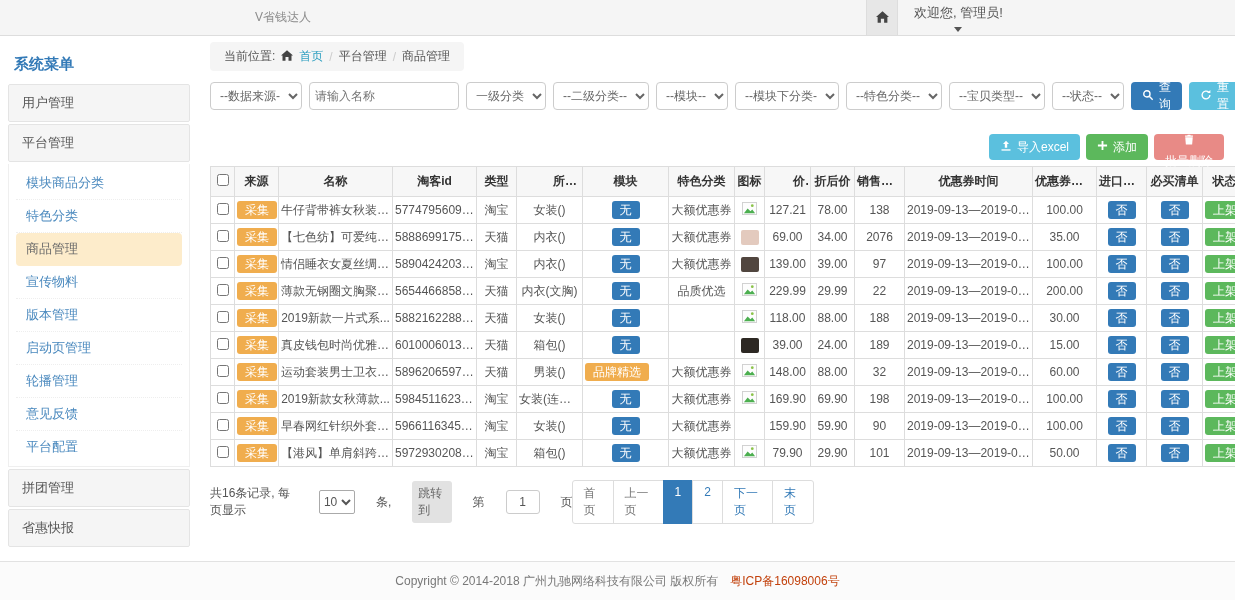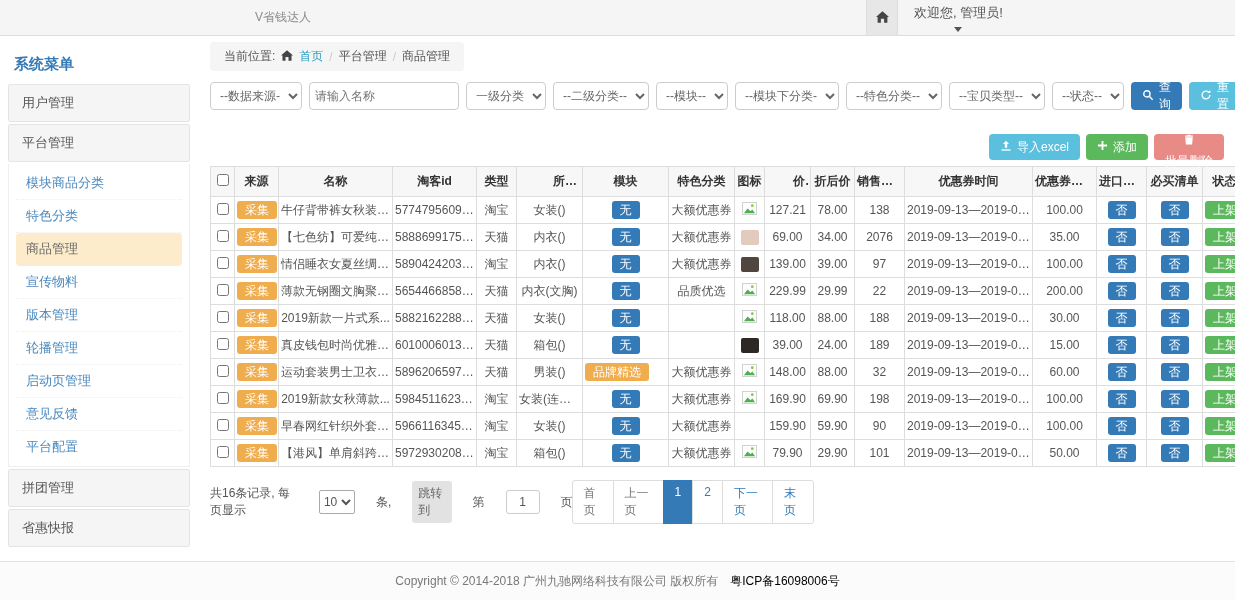--- a/index.html
+++ b/index.html
@@ -60,21 +60,21 @@
   .mini-input { width:34px; height:24px; border:1px solid #ccc; border-radius:3px; text-align:center; font-size:12px; color:#555; font-family:inherit; }
   .jump-chip { background:#e2e2e2; border-radius:3px; padding:4px 6px; color:#666; cursor:pointer; }
   .pager-right { display:flex; }
   .pg-btn { border:1px solid #ddd; background:#fff; color:#337ab7; padding:4px 11px; margin-left:-1px; cursor:pointer; font-size:12px; }
   .pg-btn:first-child { border-radius:3px 0 0 3px; }
   .pg-btn:last-child { border-radius:0 3px 3px 0; }
   .pg-btn.muted { color:#777; }
   .pg-btn.active { background:#337ab7; border-color:#337ab7; color:#fff; }
 
   .footer { position:absolute; left:0; right:0; bottom:0; height:39px; background:#fbfbfb; border-top:1px solid #e2e2e2; display:flex; align-items:center; justify-content:center; font-size:12px; color:#787878; gap:12px; }
-  .icp-link { color:#000000; cursor:pointer; }
+  .icp-link { color:#c2410c; cursor:pointer; }
 </style>
 </head>
 <body>
 
 <div class="topbar">
   <div class="brand">V省钱达人</div>
   <div class="top-right">
     <div class="home-box">
       <span><svg width="13" height="12" viewBox="0 0 16 14">
             <path fill="#444" d="M8 0l8 7h-2v7h-4V9H6v5H2V7H0z"></path>
@@ -91,22 +91,22 @@
   <div class="sidebar-title">系统菜单</div>
   <div>
       <div class="group">用户管理</div>
       <div class="group">平台管理</div>
       <div class="submenu">
         <div class="subitem">模块商品分类</div>
         <div class="subitem">特色分类</div>
         <div class="subitem active">商品管理</div>
         <div class="subitem">宣传物料</div>
         <div class="subitem">版本管理</div>
+        <div class="subitem">启动页管理</div>
         <div class="subitem">轮播管理</div>
-        <div class="subitem">启动页管理</div>
         <div class="subitem">意见反馈</div>
         <div class="subitem">平台配置</div>
       </div>
       <div class="group">拼团管理</div>
       <div class="group">省惠快报</div>
     </div>
 </div>
 
 <div class="main">
   <div class="breadcrumb">

